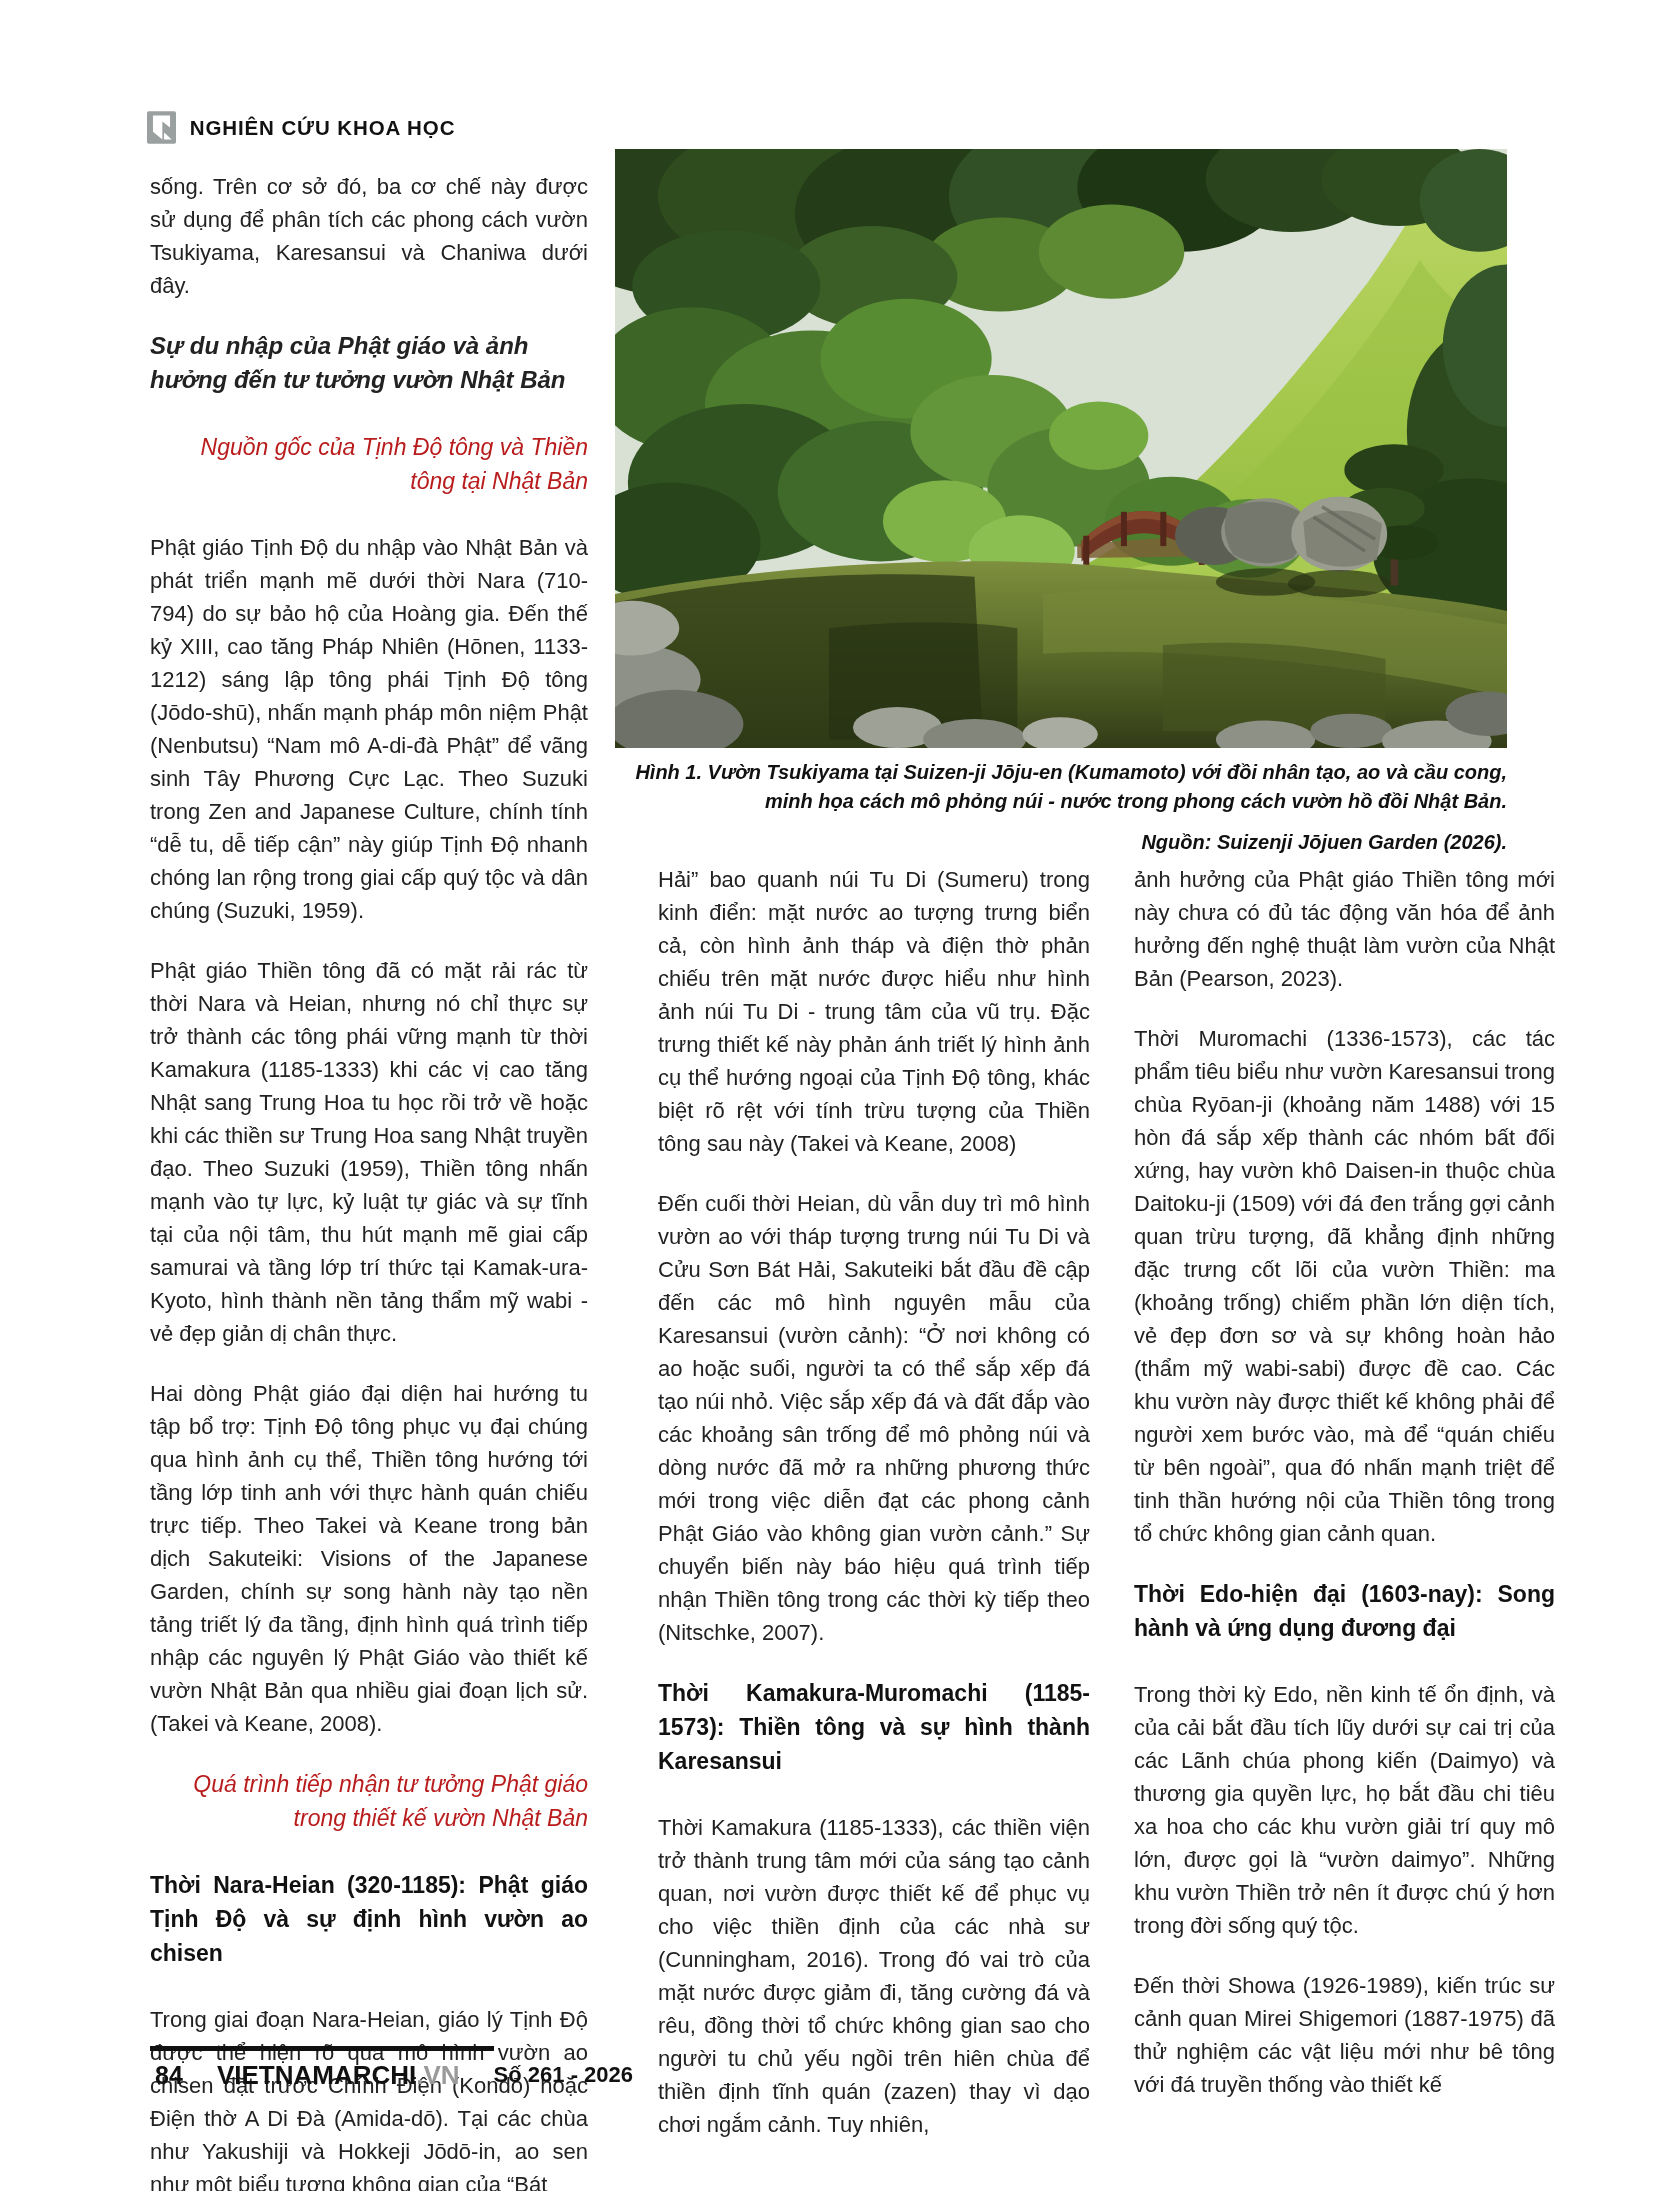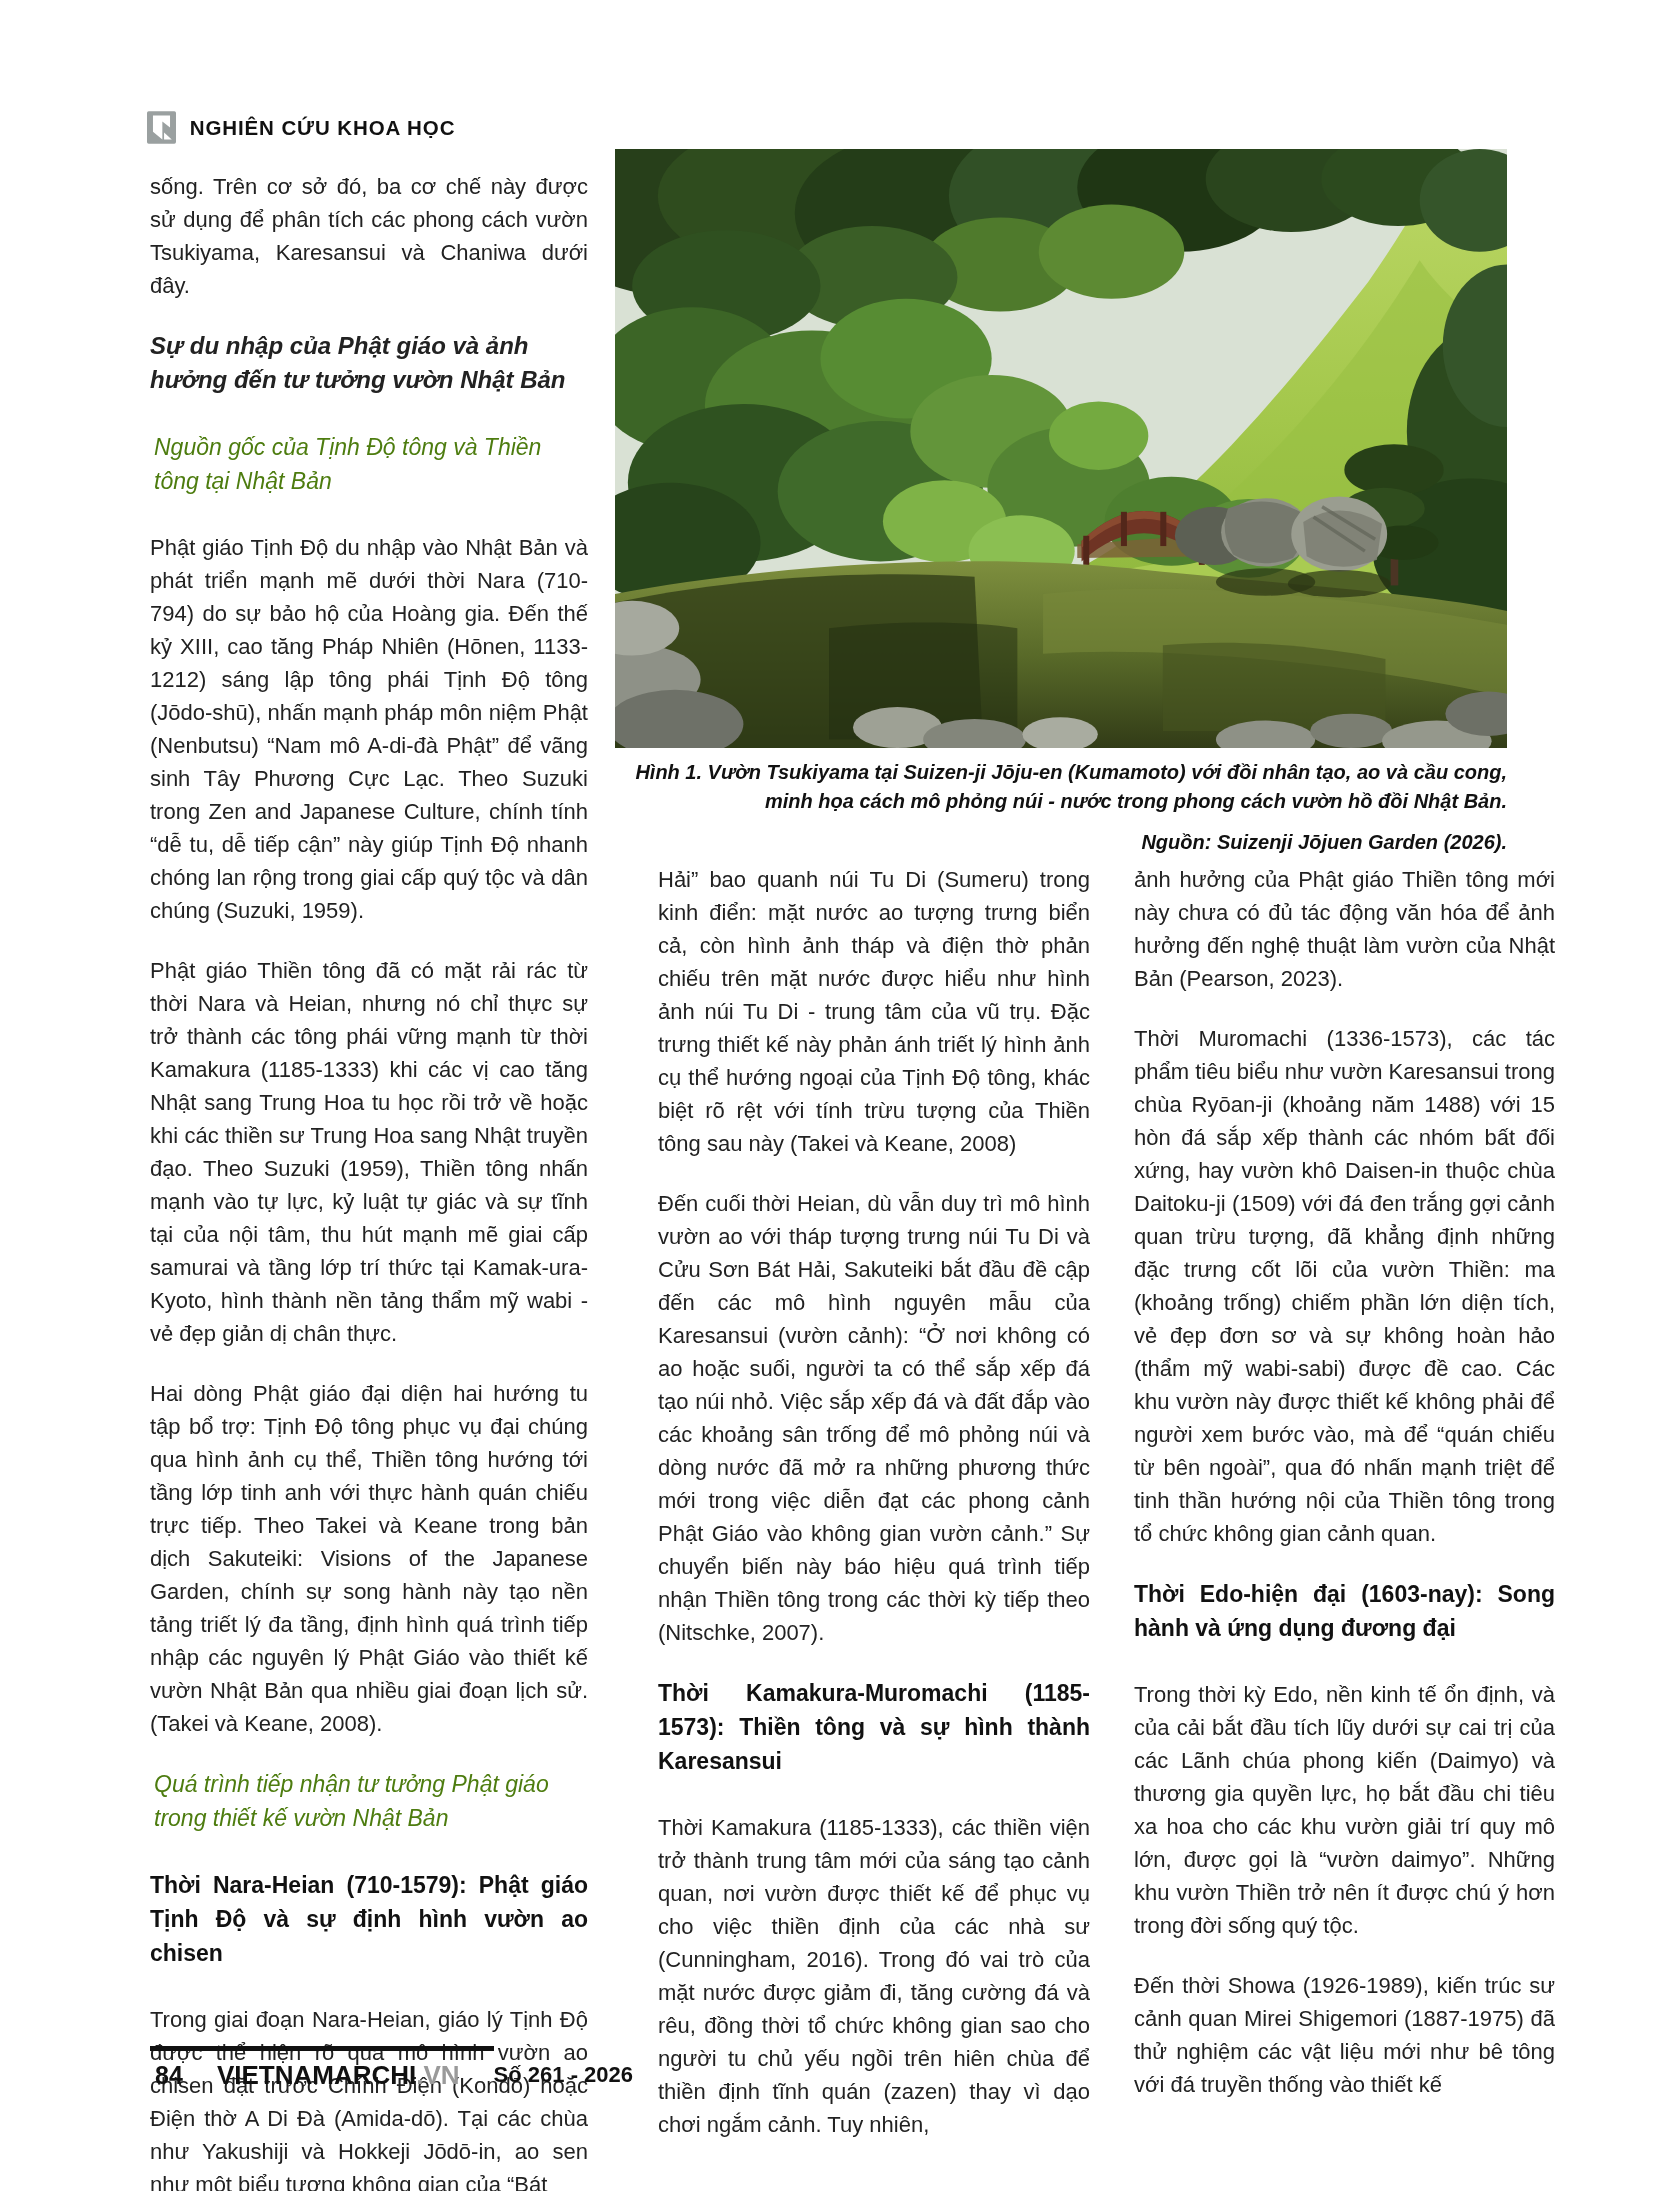--- a/index.html
+++ b/index.html
@@ -11,21 +11,21 @@
   .header{position:absolute;left:147px;top:111px;display:flex;align-items:center;gap:13.7px;}
   .logo{width:29px;height:33px;flex:0 0 auto;}
   .section-label{font-weight:700;font-size:20.5px;letter-spacing:0.9px;color:#111;}
   
   .col{position:absolute;text-align:justify;font-size:22px;line-height:33px;color:#222;}
   .col-1{left:150px;top:170px;width:438px;}
   .col-2{left:658px;top:863px;width:432px;}
   .col-3{left:1134px;top:863px;width:421px;}
   .col p{margin:0 0 27px 0;}
   .h-bold-italic{font-weight:700;font-style:italic;font-size:24px;line-height:34px;text-align:left;margin:5.1px 0 33px 0;}
-  .h-italic{font-style:italic;font-size:23px;line-height:34px;text-align:left;margin:0 0 33px 4px;color:#4d7c0f;}
+  .h-italic{font-style:italic;font-size:23px;line-height:34px;text-align:right;margin:0 0 33px 11px;color:#b91c1c;}
   .h-bold{font-weight:700;font-size:23px;line-height:34px;text-align:justify;margin:5.1px 0 33px 0;color:#111;}
   
   .figure{position:absolute;left:615px;top:149px;width:892px;}
   .figure svg{display:block;width:892px;height:599px;}
   .caption{
     margin-top:10.3px;text-align:right;font-style:italic;font-weight:700;
     font-size:20px;line-height:29px;color:#111;
   }
   .caption .src{display:block;margin-top:12px;}
   
@@ -57,21 +57,21 @@
   </div>
 
   <div class="col col-1">
     <p>sống. Trên cơ sở đó, ba cơ chế này được sử dụng để phân tích các phong cách vườn Tsukiyama, Karesansui và Chaniwa dưới đây.</p>
     <div class="h-bold-italic">Sự du nhập của Phật giáo và ảnh hưởng đến tư tưởng vườn Nhật Bản</div>
     <div class="h-italic">Nguồn gốc của Tịnh Độ tông và Thiền tông tại Nhật Bản</div>
     <p>Phật giáo Tịnh Độ du nhập vào Nhật Bản và phát triển mạnh mẽ dưới thời Nara (710-794) do sự bảo hộ của Hoàng gia. Đến thế kỷ XIII, cao tăng Pháp Nhiên (Hōnen, 1133-1212) sáng lập tông phái Tịnh Độ tông (Jōdo-shū), nhấn mạnh pháp môn niệm Phật (Nenbutsu) “Nam mô A-di-đà Phật” để vãng sinh Tây Phương Cực Lạc. Theo Suzuki trong Zen and Japanese Culture, chính tính “dễ tu, dễ tiếp cận” này giúp Tịnh Độ nhanh chóng lan rộng trong giai cấp quý tộc và dân chúng (Suzuki, 1959).</p>
     <p>Phật giáo Thiền tông đã có mặt rải rác từ thời Nara và Heian, nhưng nó chỉ thực sự trở thành các tông phái vững mạnh từ thời Kamakura (1185-1333) khi các vị cao tăng Nhật sang Trung Hoa tu học rồi trở về hoặc khi các thiền sư Trung Hoa sang Nhật truyền đạo. Theo Suzuki (1959), Thiền tông nhấn mạnh vào tự lực, kỷ luật tự giác và sự tĩnh tại của nội tâm, thu hút mạnh mẽ giai cấp samurai và tầng lớp trí thức tại Kamak-ura-Kyoto, hình thành nền tảng thẩm mỹ wabi - vẻ đẹp giản dị chân thực.</p>
     <p>Hai dòng Phật giáo đại diện hai hướng tu tập bổ trợ: Tịnh Độ tông phục vụ đại chúng qua hình ảnh cụ thể, Thiền tông hướng tới tầng lớp tinh anh với thực hành quán chiếu trực tiếp. Theo Takei và Keane trong bản dịch Sakuteiki: Visions of the Japanese Garden, chính sự song hành này tạo nền tảng triết lý đa tầng, định hình quá trình tiếp nhập các nguyên lý Phật Giáo vào thiết kế vườn Nhật Bản qua nhiều giai đoạn lịch sử. (Takei và Keane, 2008).</p>
     <div class="h-italic">Quá trình tiếp nhận tư tưởng Phật giáo trong thiết kế vườn Nhật Bản</div>
-    <div class="h-bold">Thời Nara-Heian (710-1579): Phật giáo Tịnh Độ và sự định hình vườn ao chisen</div>
+    <div class="h-bold">Thời Nara-Heian (320-1185): Phật giáo Tịnh Độ và sự định hình vườn ao chisen</div>
     <p>Trong giai đoạn Nara-Heian, giáo lý Tịnh Độ được thể hiện rõ qua mô hình vườn ao chisen đặt trước Chính Điện (Kondō) hoặc Điện thờ A Di Đà (Amida-dō). Tại các chùa như Yakushiji và Hokkeji Jōdō-in, ao sen như một biểu tượng không gian của “Bát</p>
   </div>
 
   <div class="figure">
     <svg viewBox="0 0 1042 700" preserveAspectRatio="none">
       <defs>
         <linearGradient id="gHill" x1="0" y1="0" x2="0" y2="1">
           <stop offset="0" stop-color="#bcd765"></stop>
           <stop offset="0.55" stop-color="#a3c74b"></stop>
           <stop offset="1" stop-color="#8cb53c"></stop>

